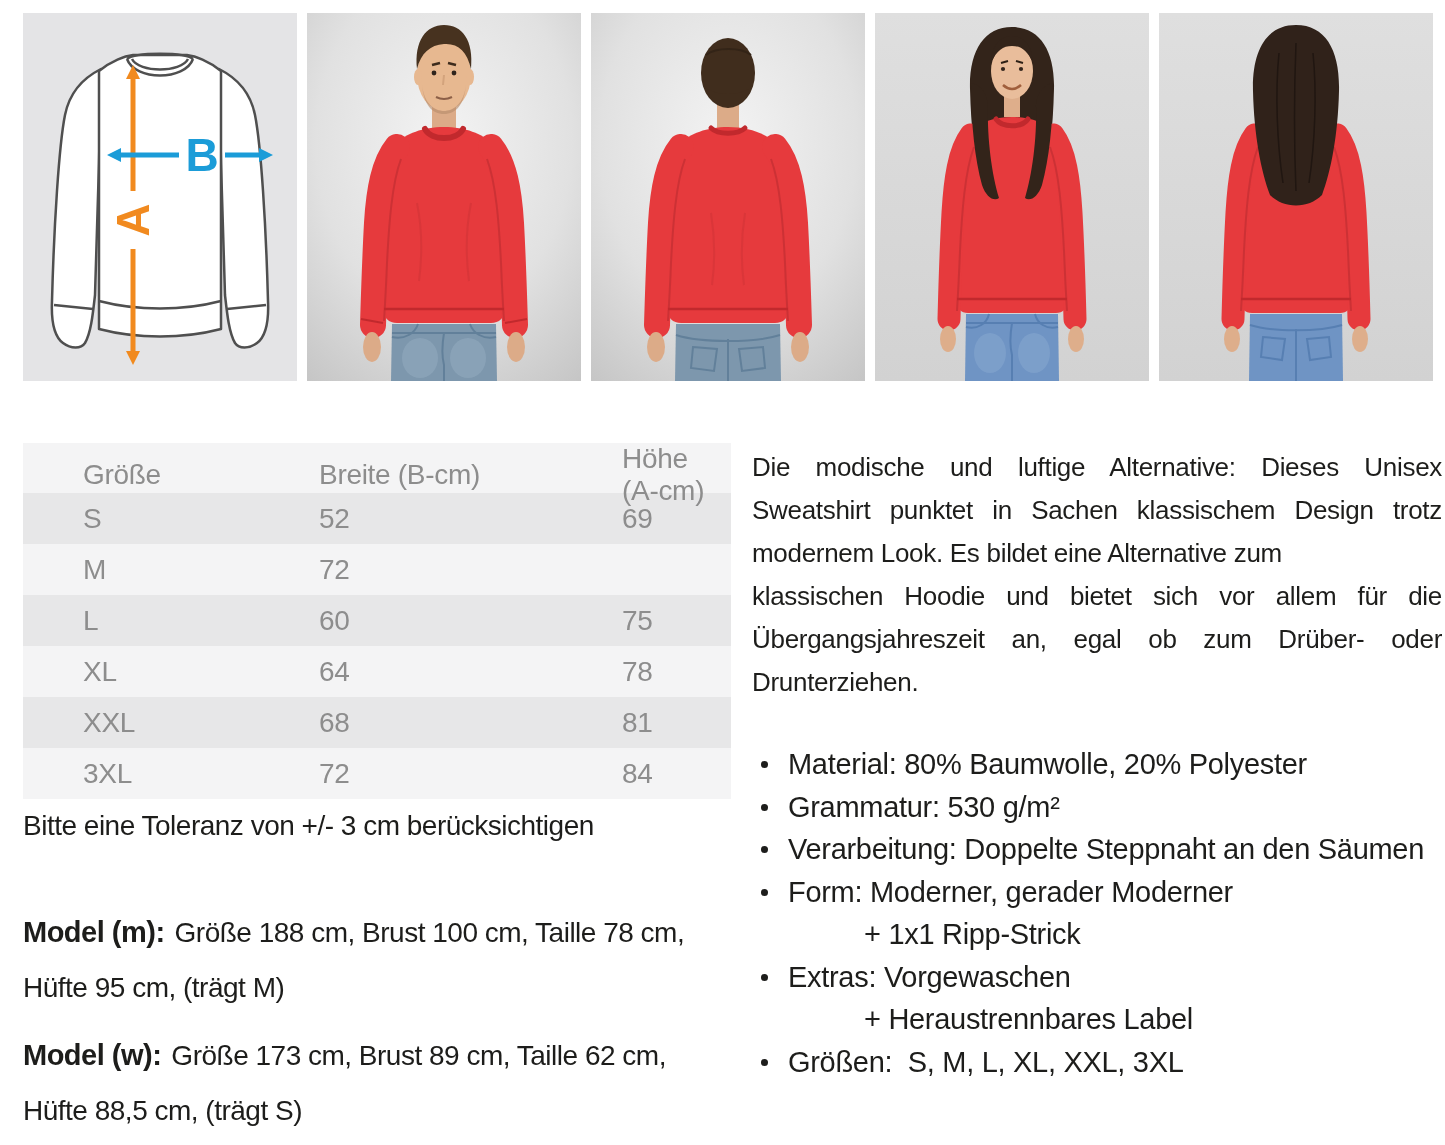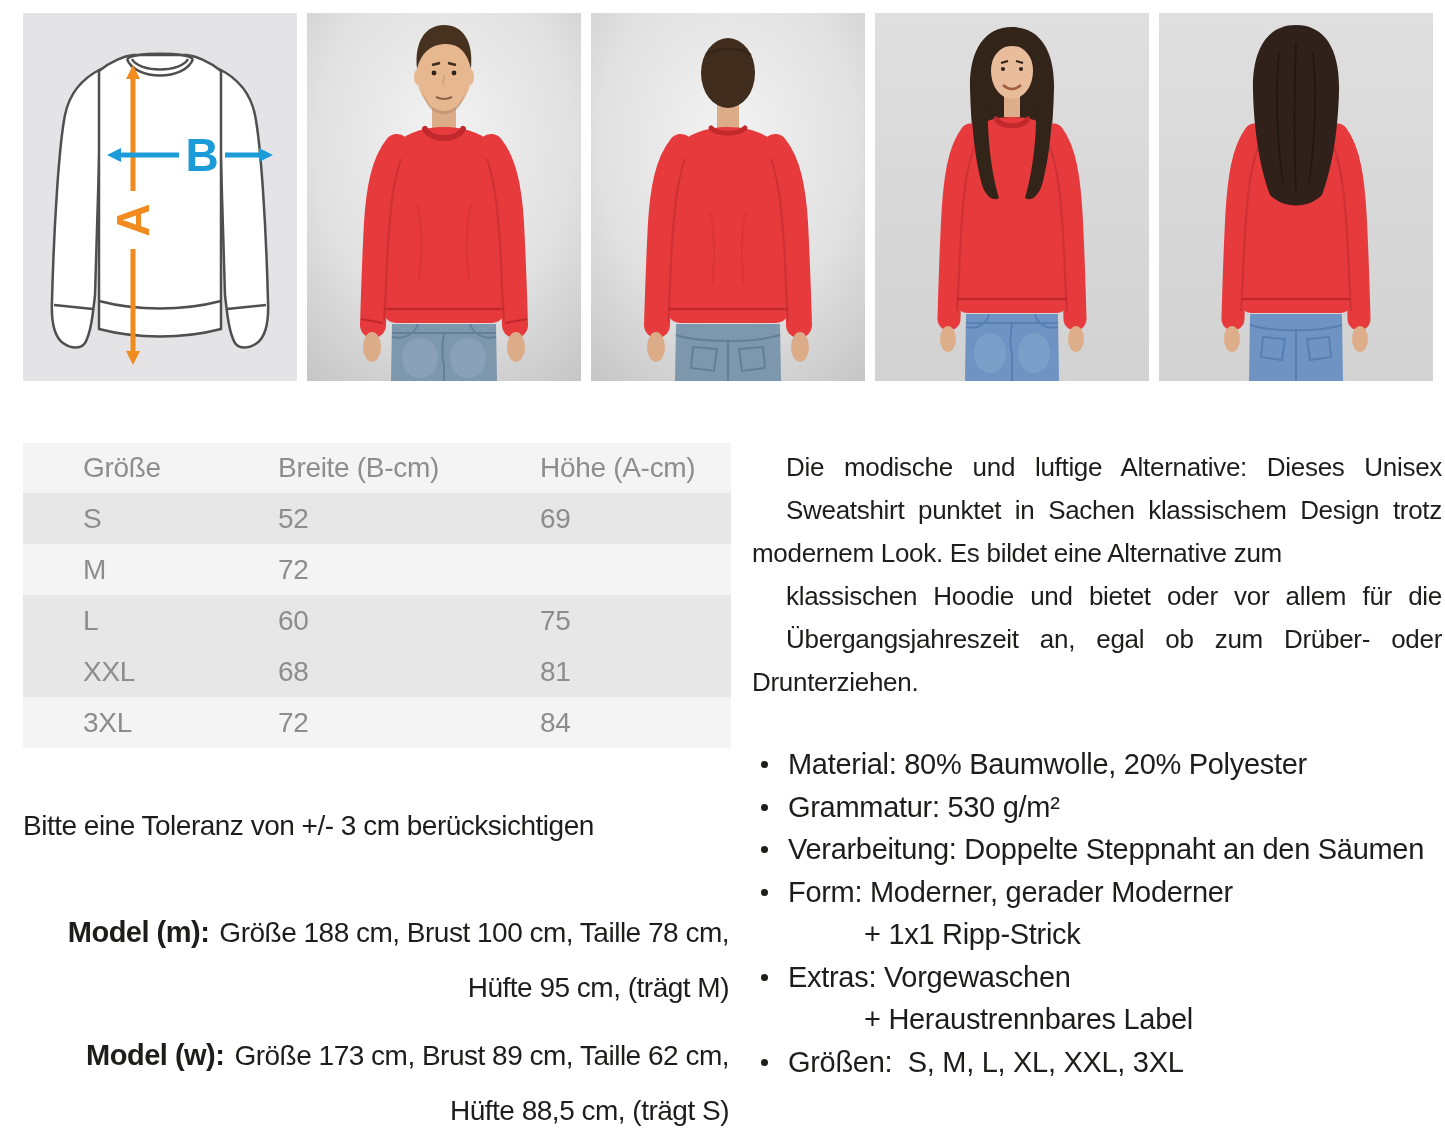--- a/index.html
+++ b/index.html
@@ -15,36 +15,36 @@
   body{
     width:1445px;height:1145px;position:relative;background:#ffffff;
     font-family:"Liberation Sans", sans-serif;color:var(--text);overflow:hidden;
   }
   .panel{position:absolute;top:13px;width:274px;height:368px;}
   #p1{left:23px;}#p2{left:307px;}#p3{left:591px;}#p4{left:875px;}#p5{left:1159px;}
   .panel svg{display:block;}
 
   
   .size-table{position:absolute;left:23px;top:443px;width:708px;font-size:28px;color:var(--tbl-text);letter-spacing:-0.3px;}
-  .trow{display:grid;grid-template-columns:195px 262px auto;align-items:center;height:51px;padding-left:60px;}
+  .trow{display:grid;grid-template-columns:195px 262px auto;align-items:center;height:51px;padding-left:60px;gap:41px;}
   .trow.header{height:50px;background:#f4f4f5;}
   .trow.dark{background:#e7e7e8;}
   .trow.light{background:#f4f4f5;}
 
   .bitte{position:absolute;left:23px;top:810px;font-size:28px;letter-spacing:-0.5px;color:var(--text);}
 
-  .model-block{position:absolute;left:23px;width:706px;font-size:28px;line-height:55px;letter-spacing:-0.5px;color:var(--text);text-align:right;}
+  .model-block{position:absolute;left:23px;width:706px;font-size:28px;line-height:55px;letter-spacing:-0.5px;color:var(--text);}
   #model-m{top:905px;}
   #model-w{top:1028px;}
   .mlabel{font-weight:bold;font-size:29px;margin-right:10px;}
 
   
   .descr{position:absolute;left:752px;top:446px;width:690px;font-size:26px;letter-spacing:-0.3px;color:var(--text);}
   .pline{line-height:43px;min-height:43px;}
-  .pline.just{text-align:justify;text-align-last:justify;margin-left:34px;}
+  .pline.just{text-align:justify;text-align-last:justify;}
 
   .features{position:absolute;left:752px;top:743px;width:692px;font-size:29px;letter-spacing:-0.3px;color:var(--text);}
   .feat{position:relative;padding-left:36px;line-height:42.5px;}
   .bdot{position:absolute;left:9px;top:18px;width:7px;height:7px;border-radius:50%;background:var(--text);}
   .fcont{padding-left:76px;}
 </style>
 </head>
 <body>
 
 <div class="panel" id="p1">
@@ -255,20 +255,25 @@
       </div>
       <div class="trow light">
         <div>M</div>
         <div>72</div>
       </div>
       <div class="trow dark">
         <div>L</div>
         <div>60</div>
         <div>75</div>
       </div>
+      <div class="trow light">
+        <div>XL</div>
+        <div>64</div>
+        <div>78</div>
+      </div>
       <div class="trow dark">
         <div>XXL</div>
         <div>68</div>
         <div>81</div>
       </div>
       <div class="trow light">
         <div>3XL</div>
         <div>72</div>
         <div>84</div>
       </div>
@@ -284,21 +289,21 @@
 
 <div class="model-block" id="model-w">
   <span class="mlabel">Model (w):</span><span>Größe 173 cm, Brust 89 cm, Taille 62 cm,</span><br>
   <span>Hüfte 88,5 cm, (trägt S)</span>
 </div>
 
 <div class="descr" id="descr">
     <div class="pline just">Die modische und luftige Alternative: Dieses Unisex</div>
     <div class="pline just">Sweatshirt punktet in Sachen klassischem Design trotz</div>
     <div class="pline">modernem Look. Es bildet eine Alternative zum</div>
-    <div class="pline just">klassischen Hoodie und bietet oder vor allem für die</div>
+    <div class="pline just">klassischen Hoodie und bietet sich vor allem für die</div>
     <div class="pline just">Übergangsjahreszeit an, egal ob zum Drüber- oder</div>
     <div class="pline">Drunterziehen.</div>
   </div>
 <div class="features" id="features">
     <div class="feat"><span class="bdot"></span><span>Material: 80% Baumwolle, 20% Polyester</span></div>
     <div class="feat"><span class="bdot"></span><span>Grammatur: 530 g/m²</span></div>
     <div class="feat"><span class="bdot"></span><span>Verarbeitung: Doppelte Steppnaht an den Säumen</span></div>
     <div class="feat"><span class="bdot"></span><span>Form: Moderner, gerader Moderner</span><div class="fcont">+ 1x1 Ripp-Strick</div></div>
     <div class="feat"><span class="bdot"></span><span>Extras: Vorgewaschen</span><div class="fcont">+ Heraustrennbares Label</div></div>
     <div class="feat"><span class="bdot"></span><span>Größen:&nbsp; S, M, L, XL, XXL, 3XL</span></div>

